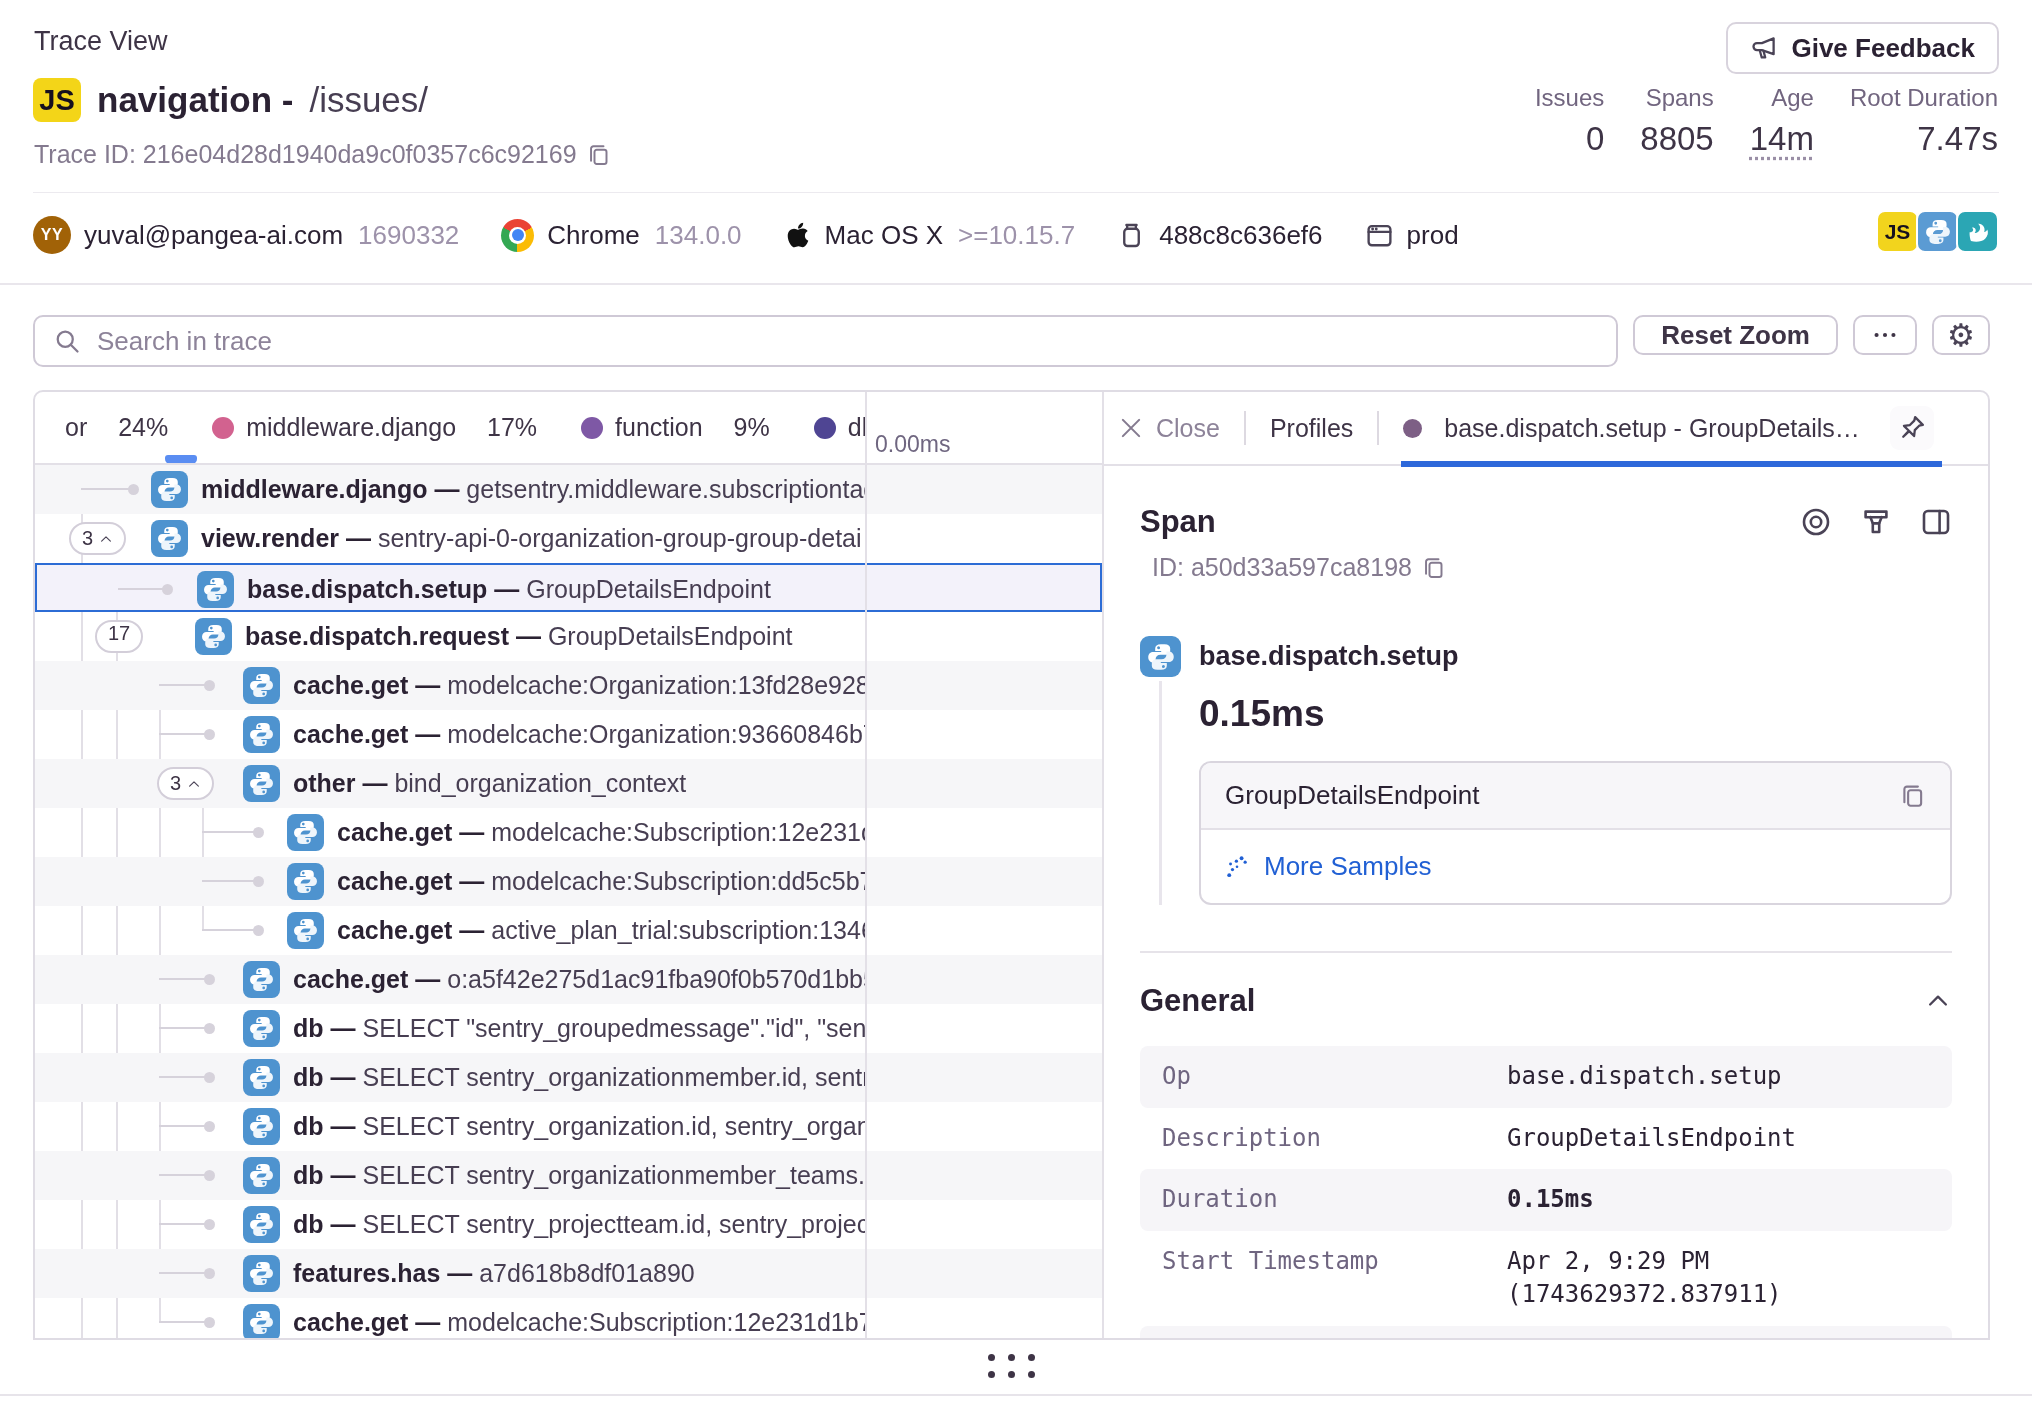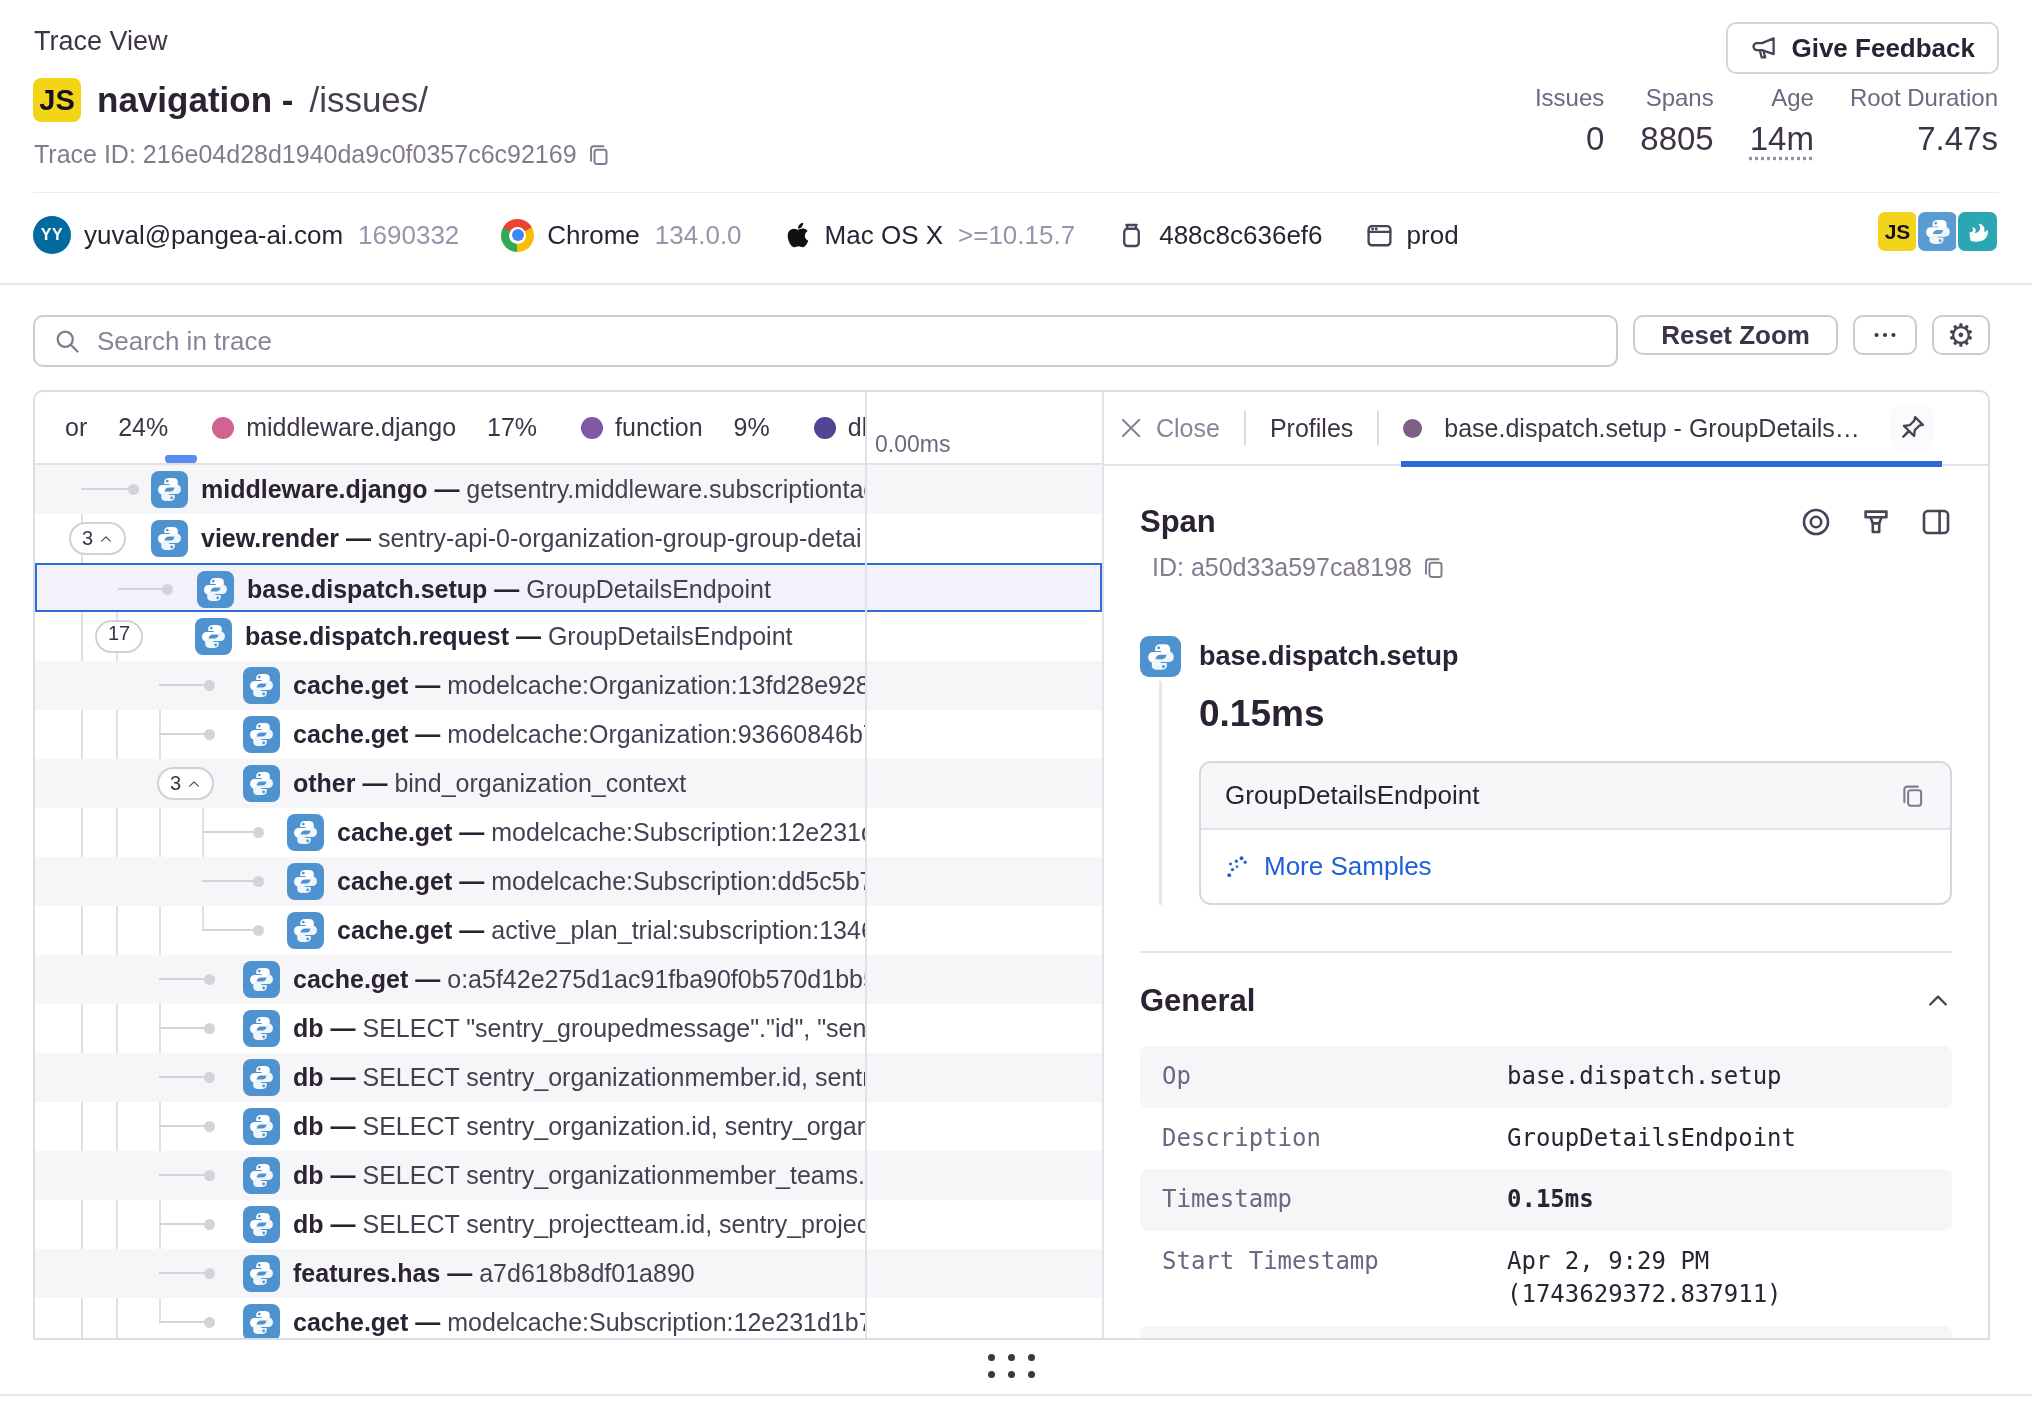--- a/index.html
+++ b/index.html
@@ -21,21 +21,21 @@
   .stats{position:absolute;right:34px;top:84px;display:flex;gap:36px;}
   .stat{display:flex;flex-direction:column;align-items:flex-end;gap:8px;}
   .stat .lbl{font-size:24px;color:#71657f;}
   .stat .val{font-size:33px;color:#3e3446;}
   .stat .val.tip{text-decoration:underline dotted #9a8fa6;text-underline-offset:7px;}
   .hdr-divider{position:absolute;left:33px;right:33px;top:192px;height:1px;background:#eceaef;}
 
   
   .meta-row{position:absolute;left:33px;top:212px;height:46px;display:flex;align-items:center;font-size:26px;}
   .mg{display:flex;align-items:center;gap:13px;margin-right:42px;}
-  .avatar{width:38px;height:38px;border-radius:50%;background:#0369a1;color:#fff;font-size:16px;font-weight:bold;
+  .avatar{width:38px;height:38px;border-radius:50%;background:#a16207;color:#fff;font-size:16px;font-weight:bold;
     display:flex;align-items:center;justify-content:center;letter-spacing:.5px;}
   .sub{color:#9d92aa;margin-left:2px;}
   .chrome{width:33px;height:33px;border-radius:50%;background:conic-gradient(from 60deg,#fbbc05 0 120deg,#34a853 0 240deg,#ea4335 0 360deg);position:relative;flex:none;}
   .chrome::before{content:"";position:absolute;inset:8px;background:#fff;border-radius:50%;}
   .chrome::after{content:"";position:absolute;inset:10.5px;background:#4285f4;border-radius:50%;}
   .platforms{position:absolute;right:33px;top:210px;display:flex;}
   .plat{width:43px;height:43px;border-radius:9px;border:2px solid #fff;display:flex;align-items:center;justify-content:center;margin-left:-3px;box-sizing:border-box;}
   .plat.js{background:#f2d41d;font-weight:800;font-size:21px;color:#16101f;}
   .plat.py{background:#5b9bd3;}
   .plat.fl{background:#2ba6b4;}
@@ -601,21 +601,21 @@
         <div class="kv" id="kv-rows">
             <div class="kv-row alt">
               <span class="kv-key">Op</span>
               <span class="kv-val">base.dispatch.setup</span>
             </div>
             <div class="kv-row">
               <span class="kv-key">Description</span>
               <span class="kv-val">GroupDetailsEndpoint</span>
             </div>
             <div class="kv-row alt">
-              <span class="kv-key">Timestamp</span>
+              <span class="kv-key">Duration</span>
               <span class="kv-val bold">0.15ms</span>
             </div>
             <div class="kv-row">
               <span class="kv-key">Start Timestamp</span>
               <span class="kv-val">Apr 2, 9:29 PM<br>(1743629372.837911)</span>
             </div>
             <div class="kv-row alt"></div>
           </div>
       </div>
     </div>

